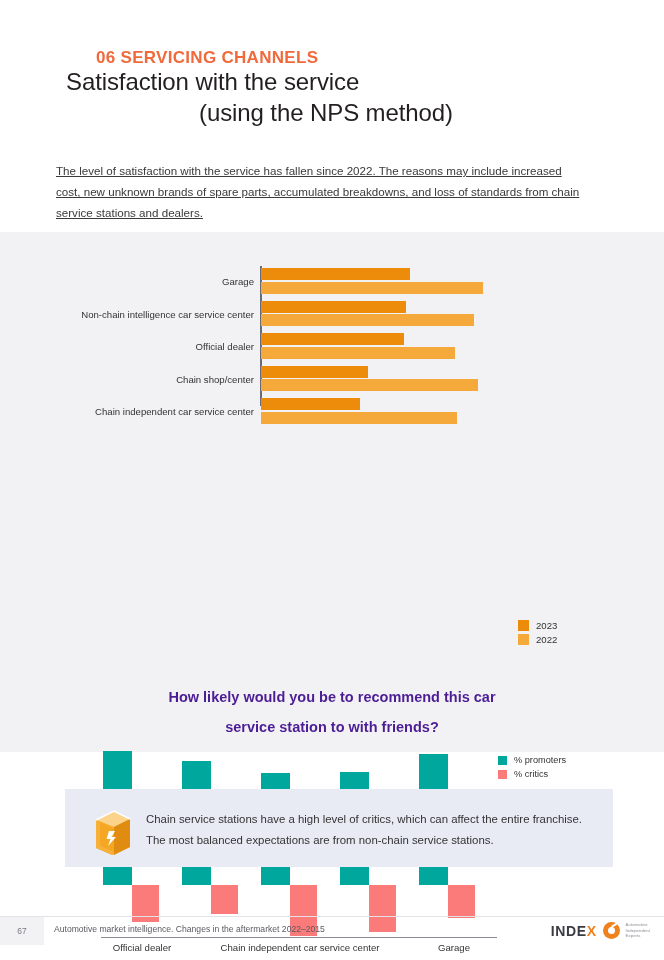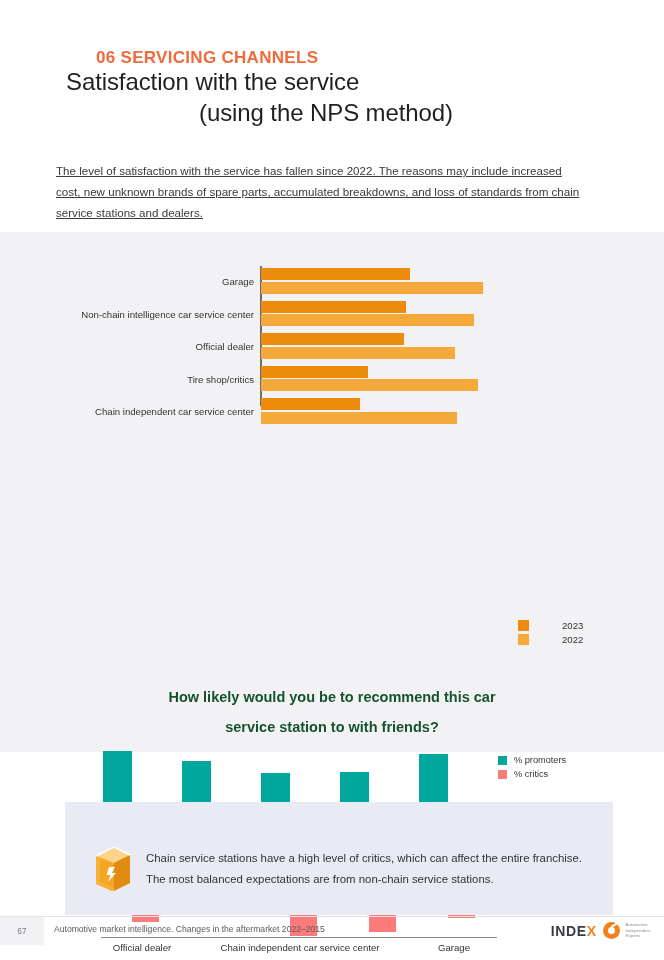--- a/index.html
+++ b/index.html
@@ -53,29 +53,29 @@
     position:absolute; left:0; height:12px;
   }
   .hbar.y2023 { top:0; background:#ED8B0B; }
   .hbar.y2022 { top:13.5px; background:#F5A93A; }
   .haxis {
     position:absolute; left:260px; top:34px; width:1.6px; height:140px;
     background:#6b6b78;
   }
 
   .hlegend { position:absolute; left:518px; top:388px; }
-  .hlegend .lrow { display:flex; align-items:center; margin-bottom:3px;gap:26px; }
+  .hlegend .lrow { display:flex; align-items:center; margin-bottom:3px; }
   .hlegend .sw { width:11px; height:11px; margin-right:7px; }
   .hlegend .lt { font-size:9.6px; color:#333; }
 
   
   .nps-title {
     position:absolute; left:82px; top:450px; width:500px;
     text-align:center; font-size:14.5px; font-weight:bold;
-    line-height:30px; color:#14532d;
+    line-height:30px; color:#4c1d95;
   }
 
   .nps-plot { position:absolute; left:0; top:510px; width:664px; height:200px; }
   .nps-baseline-axis {
     position:absolute; left:101px; top:195px; width:396px; height:1.4px;
     background:#8a8a92;
   }
   .nps-group { position:absolute; top:0; width:68px; height:196px; }
   .bar-pos {
     position:absolute; left:2px; width:29px; background:#00A79D;
@@ -90,23 +90,23 @@
     text-align:center; white-space:nowrap;
   }
 
   .nps-legend { position:absolute; left:498px; top:523px; }
   .nps-legend .lrow { display:flex; align-items:center; margin-bottom:4px; }
   .nps-legend .sw { width:9px; height:9px; margin-right:7px; }
   .nps-legend .lt { font-size:9.2px; color:#333; }
 
   
   .callout {
-    position:absolute; left:65px; top:789px; width:548px; height:113px;
+    position:absolute; left:65px; top:789px; width:548px; height:78px;
     background:#e8eaf4;
-    display:flex; align-items:center;margin-top:13px;
+    display:flex; align-items:flex-start;
   }
   .callout-icon {
     width:46px; height:50px; margin:18px 10px 0 25px; flex:0 0 auto;
     position:relative;
   }
   .callout-text {
     margin-top:20px; margin-right:26px;
     font-size:11.4px; line-height:21px; color:#333;
   }
 
@@ -186,21 +186,21 @@
 
         <div class="hbar-row">
           <div class="hbar-label">Official dealer</div>
           <div class="hbar-bars">
             <div class="hbar y2023" style="width: 143px; background: rgb(237, 139, 11);"></div>
             <div class="hbar y2022" style="width: 194px; background: rgb(245, 169, 58);"></div>
           </div>
         </div>
 
         <div class="hbar-row">
-          <div class="hbar-label">Tire shop/critics</div>
+          <div class="hbar-label">Chain shop/center</div>
           <div class="hbar-bars">
             <div class="hbar y2023" style="width: 107px; background: rgb(237, 139, 11);"></div>
             <div class="hbar y2022" style="width: 217px; background: rgb(245, 169, 58);"></div>
           </div>
         </div>
 
         <div class="hbar-row">
           <div class="hbar-label">Chain independent car service center</div>
           <div class="hbar-bars">
             <div class="hbar y2023" style="width: 99px; background: rgb(237, 139, 11);"></div>

